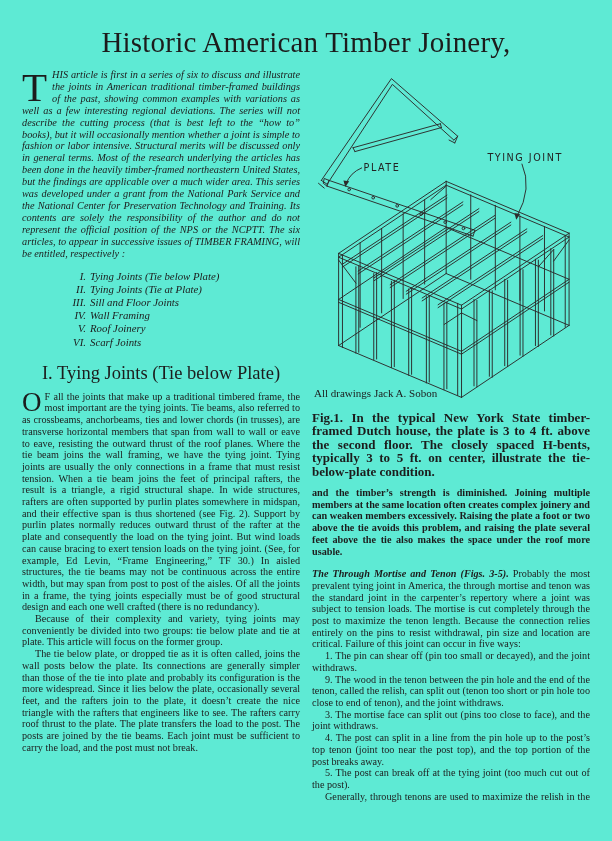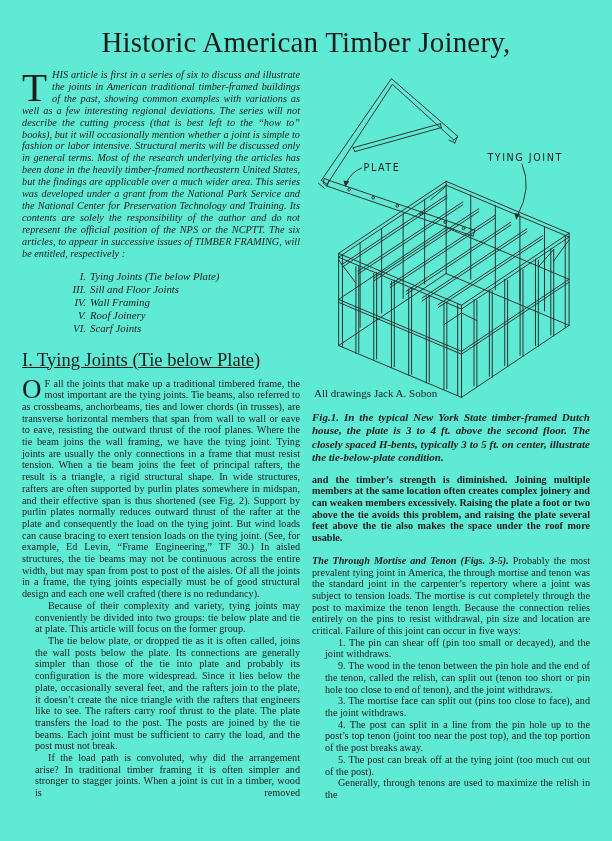--- a/index.html
+++ b/index.html
@@ -21,37 +21,36 @@
     text-align:justify; margin:0;
   }
   .dropcap-t {
     float:left; font-style:normal; font-size:41px; line-height:33px;
     padding:2px 5px 0 0;
   }
   .series { margin:10px 0 0 40px; font-style:italic; font-size:10.8px; line-height:13.2px; }
   .series-row { display:flex; }
   .ser-num { width:24px; text-align:right; padding-right:4px; }
   .section-heading {
-    font-weight:normal; font-size:18.5px; line-height:22px;
+    text-align:center; font-weight:normal; font-size:18.5px; line-height:22px;
     margin:13px 0 7px;
-    text-decoration:underline;
   }
   .bp { font-size:10.2px; line-height:11.7px; text-align:justify; margin:0; }
-  .indent { text-indent:13px;margin-left:13px; }
+  .indent { text-indent:13px; }
   .justify-last { text-align-last:justify; }
   .dropcap-o { float:left; font-size:27px; line-height:21px; padding:1px 3px 0 0; }
   .it { }
   .bi { font-style:italic; font-weight:bold; }
 
   
   .figure { position:relative; height:338px; }
   .figure svg { position:absolute; left:0; top:0; }
   .credit { position:absolute; left:2px; bottom:8px; font-size:11px; }
   .caption {
-    font-weight:bold; font-style:italic; font-size:11px; line-height:13.4px;
+    font-weight:bold; font-size:13px; line-height:13.4px;
     text-align:justify; margin:4px 0 0;
   }
   .rc-p1 { margin-top:9px;font-weight:bold; }
   .rc-mortise { margin-top:11px; }
   .fig-label {
     font-family:"DejaVu Sans", sans-serif; font-size:10px; letter-spacing:1.6px;
     fill:#232323;
   }
   .sketch { stroke:#2c2c2c; stroke-width:1; fill:none; stroke-linecap:round; stroke-linejoin:round; }
   .sketch-fill { fill:#2c2c2c; stroke:none; }
@@ -71,20 +70,24 @@
       <p class="intro">
         <span class="dropcap-t">T</span><span>HIS article is first in a series of six to discuss and illustrate the joints in American traditional timber-framed buildings of the past, showing common examples with variations as well as a few interesting regional deviations. The series will not describe the cutting process (that is best left to the “how to” books), but it will occasionally mention whether a joint is simple to fashion or labor intensive. Structural merits will be discussed only in general terms. Most of the research underlying the articles has been done in the heavily timber-framed northeastern United States, but the findings are applicable over a much wider area. This series was developed under a grant from the National Park Service and the National Center for Preservation Technology and Training. Its contents are solely the responsibility of the author and do not represent the official position of the NPS or the NCPTT. The six articles, to appear in successive issues of TIMBER FRAMING, will be entitled, respectively :</span>
       </p>
 
       <div class="series">
         <div class="series-row">
             <span class="ser-num">I.</span>
             <span>Tying Joints (Tie below Plate)</span>
           </div>
         <div class="series-row">
+            <span class="ser-num">II.</span>
+            <span>Tying Joints (Tie at Plate)</span>
+          </div>
+        <div class="series-row">
             <span class="ser-num">III.</span>
             <span>Sill and Floor Joints</span>
           </div>
         <div class="series-row">
             <span class="ser-num">IV.</span>
             <span>Wall Framing</span>
           </div>
         <div class="series-row">
             <span class="ser-num">V.</span>
             <span>Roof Joinery</span>
@@ -97,21 +100,20 @@
 
       <h2 class="section-heading">I. Tying Joints (Tie below Plate)</h2>
 
       <p class="bp">
         <span class="dropcap-o">O</span><span>F all the joints that make up a traditional timbered frame, the most important are the tying joints. Tie beams, also referred to as crossbeams, anchorbeams, ties and lower chords (in trusses), are transverse horizontal members that span from wall to wall or eave to eave, resisting the outward thrust of the roof planes. Where the tie beam joins the wall framing, we have the </span><span class="it">tying joint.</span><span> Tying joints are usually the only connections in a frame that must resist tension. When a tie beam joins the feet of principal rafters, the result is a triangle, a rigid structural shape. In wide structures, rafters are often supported by purlin plates somewhere in midspan, and their effective span is thus shortened (see Fig. 2). Support by purlin plates normally reduces outward thrust of the rafter at the plate and consequently the load on the tying joint. But wind loads can cause bracing to exert tension loads on the tying joint. (See, for example, Ed Levin, “Frame Engineering,” TF 30.) In aisled structures, the tie beams may not be continuous across the entire width, but may span from post to post of the aisles. Of all the joints in a frame, the tying joints especially must be of good structural design and each one well crafted (there is no redundancy).</span>
       </p>
       <p class="bp indent">Because of their complexity and variety, tying joints may conveniently be divided into two groups: tie below plate and tie at plate. This article will focus on the former group.</p>
       <p class="bp indent">
         <span>The tie below plate, or </span><span class="it">dropped tie</span><span> as it is often called, joins the wall posts below the plate. Its connections are generally simpler than those of the tie into plate and probably its configuration is the more widespread. Since it lies below the plate, occasionally several feet, and the rafters join to the plate, it doesn’t create the nice triangle with the rafters that engineers like to see. The rafters carry roof thrust to the plate. The plate transfers the load to the post. The posts are joined by the tie beams. Each joint must be sufficient to carry the load, and the post must not break.</span>
       </p>
-      <p class="bp indent justify-last">If the load path is convoluted, why did the arrangement arise? In traditional timber framing it is often simpler and stronger to stagger joints. When a joint is cut in a timber, wood is removed</p>
     </div>
 
     <div class="col">
 
       <div class="figure">
         <svg width="276" height="338" viewBox="0 0 276 352" preserveAspectRatio="xMidYMin meet">
 
           <path class="sketch" d="M4,116 L77,10 L146,70 M10,120 L78,16 L142,74 M4,116 L10,120 M146,70 L142,74 M146,70 l-3,7 M143,77 l-6,-3 M37,82 L128,57 M39,86 L129,61 M37,82 L39,86 M128,57 L129,61 M1,119 L7,124"></path>
 
           <path class="sketch" d="M12,116 L164,168 M10,122 L162,174 M12,116 L10,122 M164,168 L162,174 M12,116 l-5,-2 l-1,5 l4,3"></path>

